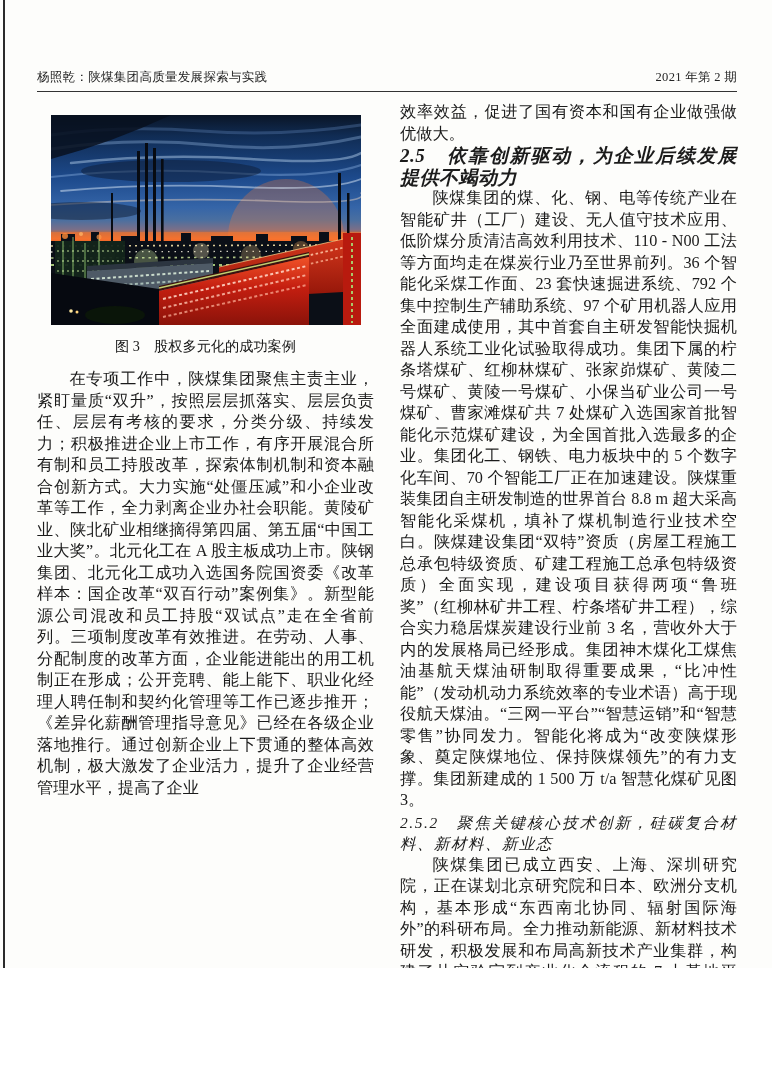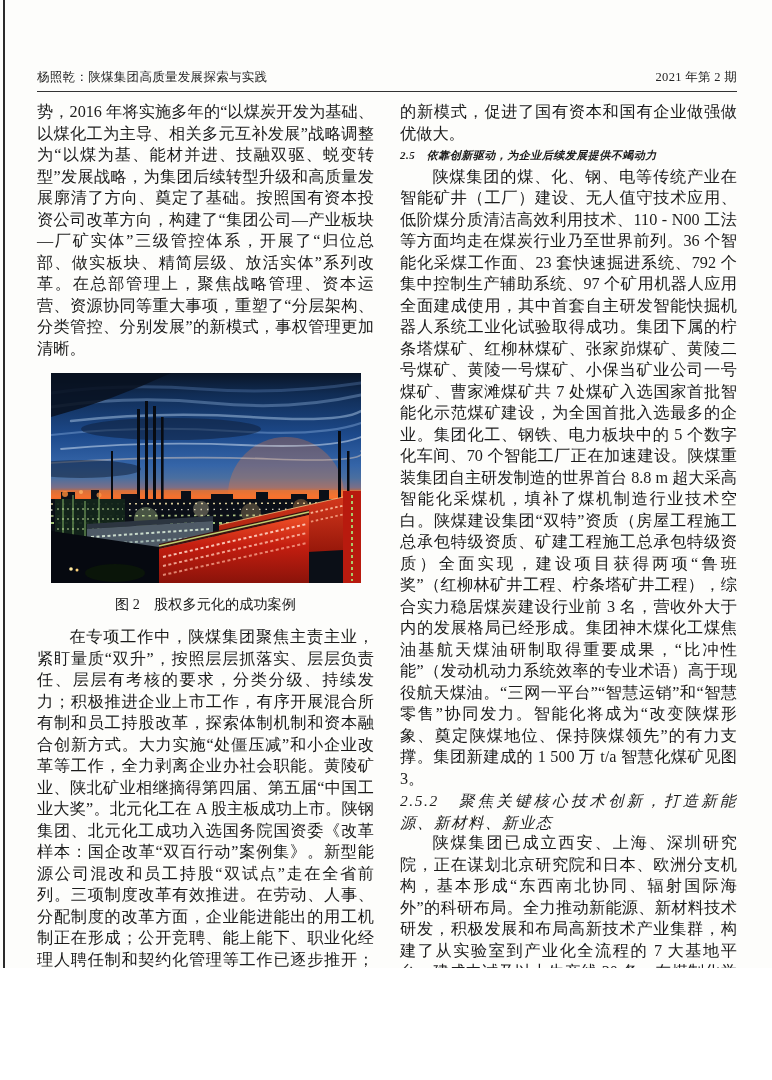--- a/index.html
+++ b/index.html
@@ -10,39 +10,38 @@
   .scan-edge-bottom { position:absolute; left:0; top:1073px; width:772px; height:2px; background:#1d1d1d; }
   .header-row { position:absolute; left:37px; top:69px; width:700px; display:flex; justify-content:space-between; font-size:12.5px; letter-spacing:.3px; color:#242424; }
   .header-rule { position:absolute; left:37px; top:91px; width:700px; border-top:1.6px solid #333; }
   .columns { position:absolute; left:37px; top:102px; width:700px; display:flex; gap:26px; }
   .col { width:337px; font-size:16.2px; line-height:21.5px; text-align:justify; color:#1b1b1b; }
   .body-p { text-align:justify; }
   .body-p.ind { text-indent:2em; }
   .fig { margin:13px 0 8px; }
   .photo { display:block; margin:0 auto; width:310px; height:210px; }
   .figcap { text-align:center; font-size:14.2px; line-height:24px; margin-top:9px; margin-bottom:11px; color:#161616; }
-  .sec { font-size:11px; font-weight:bold; font-style:italic; line-height:21.5px; letter-spacing:.5px; }
+  .sec { font-size:19px; font-weight:bold; font-style:italic; line-height:21.5px; letter-spacing:.5px; }
   .subsec { font-size:15.4px; font-weight:normal; font-style:italic; line-height:21.5px; letter-spacing:1.6px; }
 </style>
 </head>
 <body>
 
 <div class="page">
   <div class="scan-edge-left"></div>
   <div class="scan-edge-bottom"></div>
 
   <header class="header-row">
     <span>杨照乾：陕煤集团高质量发展探索与实践</span>
     <span>2021 年第 2 期</span>
   </header>
   <div class="header-rule"></div>
 
   <main class="columns">
     <section class="col">
-      <p class="body-p">势，2016 年将实施多年的“以煤炭开发为基础、以煤化工为主导、相关多元互补发展”战略调整为“以煤为基、能材并进、技融双驱、蜕变转型”发展战略，为集团后续转型升级和高质量发展廓清了方向、奠定了基础。按照国有资本投资公司改革方向，构建了“集团公司—产业板块—厂矿实体”三级管控体系，开展了“归位总部、做实板块、精简层级、放活实体”系列改革。在总部管理上，聚焦战略管理、资本运营、资源协同等重大事项，重塑了“分层架构、分类管控、分别发展”的新模式，事权管理更加清晰。</p>
 
       <figure class="fig">
         <svg class="photo" viewBox="0 0 310 210" xmlns="http://www.w3.org/2000/svg" role="img">
           <defs>
             <linearGradient id="sky" x1="0" y1="0" x2="0" y2="1">
               <stop offset="0" stop-color="#0a1526"></stop>
               <stop offset="0.10" stop-color="#102c54"></stop>
               <stop offset="0.30" stop-color="#1d4a8c"></stop>
               <stop offset="0.44" stop-color="#3565a8"></stop>
               <stop offset="0.50" stop-color="#4a6fa0"></stop>
@@ -160,29 +159,29 @@
           </g>
 
           <g>
             <polygon points="0,158 108,174 108,210 0,210" fill="#060910"></polygon>
             <ellipse cx="64" cy="200" rx="30" ry="9" fill="#0a1509"></ellipse>
             <circle cx="20" cy="196" r="1.8" fill="#ffe9a0"></circle>
             <circle cx="26" cy="197" r="1.5" fill="#ffd27a"></circle>
           </g>
         </svg>
         <figcaption class="figcap">
-          <div>图 2　股权多元化的成功案例</div>
+          <div>图 3　股权多元化的成功案例</div>
         </figcaption>
       </figure>
 
       <p class="body-p ind">在专项工作中，陕煤集团聚焦主责主业，紧盯量质“双升”，按照层层抓落实、层层负责任、层层有考核的要求，分类分级、持续发力；积极推进企业上市工作，有序开展混合所有制和员工持股改革，探索体制机制和资本融合创新方式。大力实施“处僵压减”和小企业改革等工作，全力剥离企业办社会职能。黄陵矿业、陕北矿业相继摘得第四届、第五届“中国工业大奖”。北元化工在 A 股主板成功上市。陕钢集团、北元化工成功入选国务院国资委《改革样本：国企改革“双百行动”案例集》。新型能源公司混改和员工持股“双试点”走在全省前列。三项制度改革有效推进。在劳动、人事、分配制度的改革方面，企业能进能出的用工机制正在形成；公开竞聘、能上能下、职业化经理人聘任制和契约化管理等工作已逐步推开；《差异化薪酬管理指导意见》已经在各级企业落地推行。通过创新企业上下贯通的整体高效机制，极大激发了企业活力，提升了企业经营管理水平，提高了企业</p>
     </section>
 
     <section class="col">
-      <p class="body-p">的新模式，促进了国有资本和国有企业做强做优做大。</p>
+      <p class="body-p">效率效益，促进了国有资本和国有企业做强做优做大。</p>
       <h3 class="sec">2.5　依靠创新驱动，为企业后续发展提供不竭动力</h3>
       <p class="body-p ind">陕煤集团的煤、化、钢、电等传统产业在智能矿井（工厂）建设、无人值守技术应用、低阶煤分质清洁高效利用技术、110 - N00 工法等方面均走在煤炭行业乃至世界前列。36 个智能化采煤工作面、23 套快速掘进系统、792 个集中控制生产辅助系统、97 个矿用机器人应用全面建成使用，其中首套自主研发智能快掘机器人系统工业化试验取得成功。集团下属的柠条塔煤矿、红柳林煤矿、张家峁煤矿、黄陵二号煤矿、黄陵一号煤矿、小保当矿业公司一号煤矿、曹家滩煤矿共 7 处煤矿入选国家首批智能化示范煤矿建设，为全国首批入选最多的企业。集团化工、钢铁、电力板块中的 5 个数字化车间、70 个智能工厂正在加速建设。陕煤重装集团自主研发制造的世界首台 8.8 m 超大采高智能化采煤机，填补了煤机制造行业技术空白。陕煤建设集团“双特”资质（房屋工程施工总承包特级资质、矿建工程施工总承包特级资质）全面实现，建设项目获得两项“鲁班奖”（红柳林矿井工程、柠条塔矿井工程），综合实力稳居煤炭建设行业前 3 名，营收外大于内的发展格局已经形成。集团神木煤化工煤焦油基航天煤油研制取得重要成果，“比冲性能”（发动机动力系统效率的专业术语）高于现役航天煤油。“三网一平台”“智慧运销”和“智慧零售”协同发力。智能化将成为“改变陕煤形象、奠定陕煤地位、保持陕煤领先”的有力支撑。集团新建成的 1 500 万 t/a 智慧化煤矿见图 3。</p>
-      <h4 class="subsec">2.5.2　聚焦关键核心技术创新，打造新能源、新材料、新业态</h4>
+      <h4 class="subsec">2.5.2　聚焦关键核心技术创新，硅碳复合材料、新材料、新业态</h4>
       <p class="body-p ind">陕煤集团已成立西安、上海、深圳研究院，正在谋划北京研究院和日本、欧洲分支机构，基本形成“东西南北协同、辐射国际海外”的科研布局。全力推动新能源、新材料技术研发，积极发展和布局高新技术产业集群，构建了从实验室到产业化全流程的 7 大基地平台，建成中试及以上生产线 30 条，在煤制化学品、高端聚合物等 10 个方向形成单体及关联产品百余种。开发的超级活性炭、氧化石墨烯、正银粉等产品性能国内领先，已具备工业化示范条件。三元动力电池完成新能源汽车配套，硅碳复合材料、高镍三元材料等实现合作研发与产</p>
 
     </section>
   </main>
 </div>
 
 </body></html>

